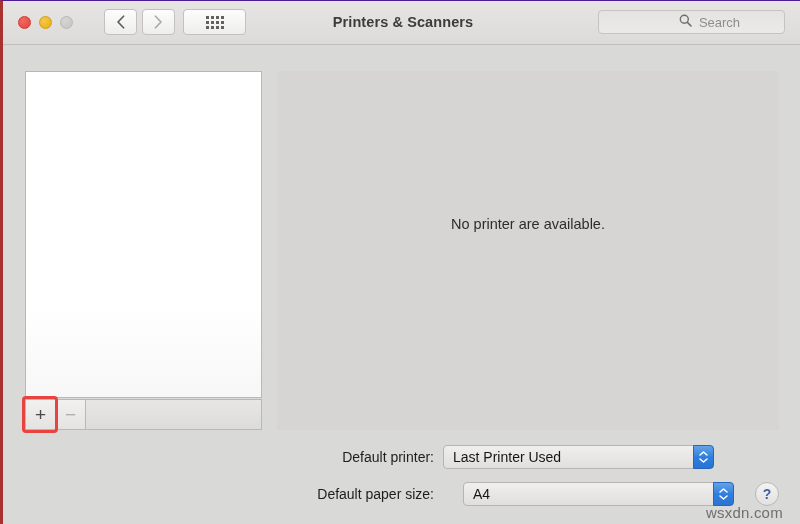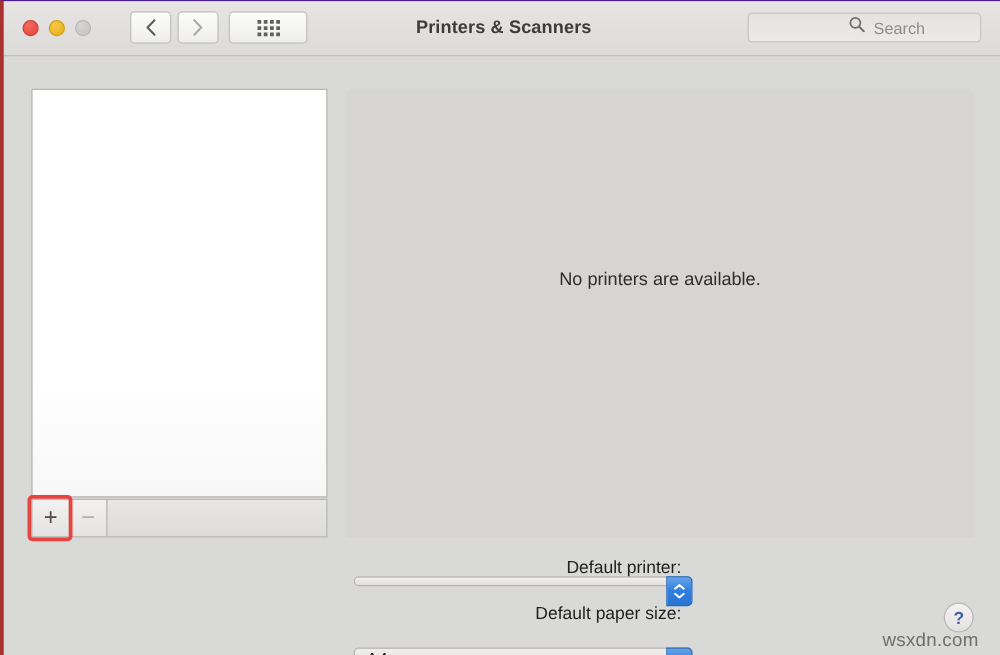--- a/index.html
+++ b/index.html
@@ -185,23 +185,22 @@
     text-align: center;
     font-size: 14.5px;
     color: #2d2d2d;
     line-height: 21px;
   }
 
   
   .form-row {
     position: absolute;
     display: flex;
-    align-items: flex-end;
+    align-items: center;
     height: 24px;
-    flex-direction: column;
   }
   .form-row.r1 { left: 280px; top: 444px; }
   .form-row.r2 { left: 280px; top: 481px; gap: 20px; }
   .form-label {
     width: 160px;
     text-align: right;
     font-size: 14px;
     color: #1e1e1e;
     padding-right: 9px;
     box-sizing: border-box;
@@ -325,27 +324,28 @@
 
   <div class="list-toolbar">
     <div class="tb-btn">+</div>
     <div class="tb-btn disabled">−</div>
     <div class="tb-filler"></div>
   </div>
   <div class="add-highlight"></div>
 
   <div class="detail-panel">
     <div class="empty-msg">
-      <div>No printers are available.</div>
+      <div>No printer are available.</div>
     </div>
   </div>
 
   <div class="form-row r1">
     <div class="form-label">Default printer:</div>
     <div class="popup">
+      <span class="popup-value">Last Printer Used</span>
       <span class="stepper">
         <svg width="9" height="5" viewBox="0 0 9 5">
             <path d="M1 4 L4.5 1 L8 4" stroke="#ffffff" stroke-width="1.5" fill="none" stroke-linecap="round" stroke-linejoin="round"></path>
           </svg>
         <svg width="9" height="5" viewBox="0 0 9 5">
             <path d="M1 1 L4.5 4 L8 1" stroke="#ffffff" stroke-width="1.5" fill="none" stroke-linecap="round" stroke-linejoin="round"></path>
           </svg>
       </span>
     </div>
   </div>

